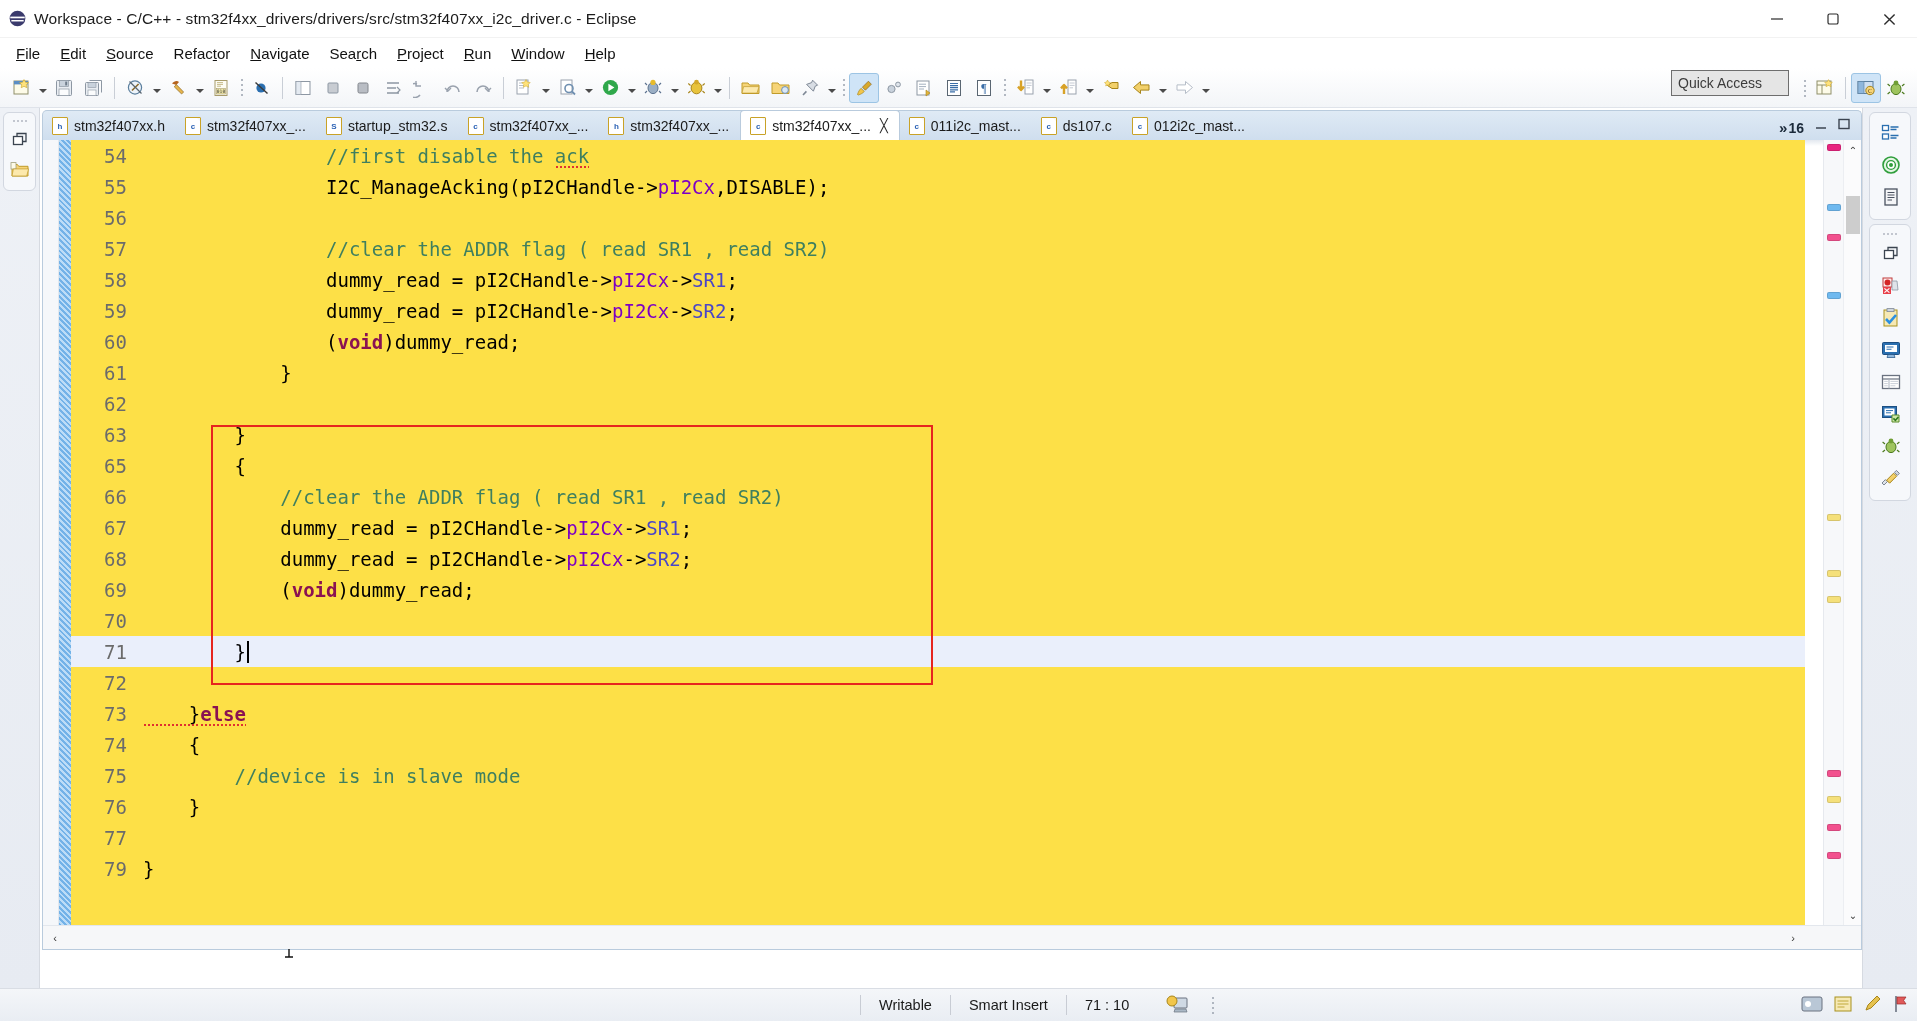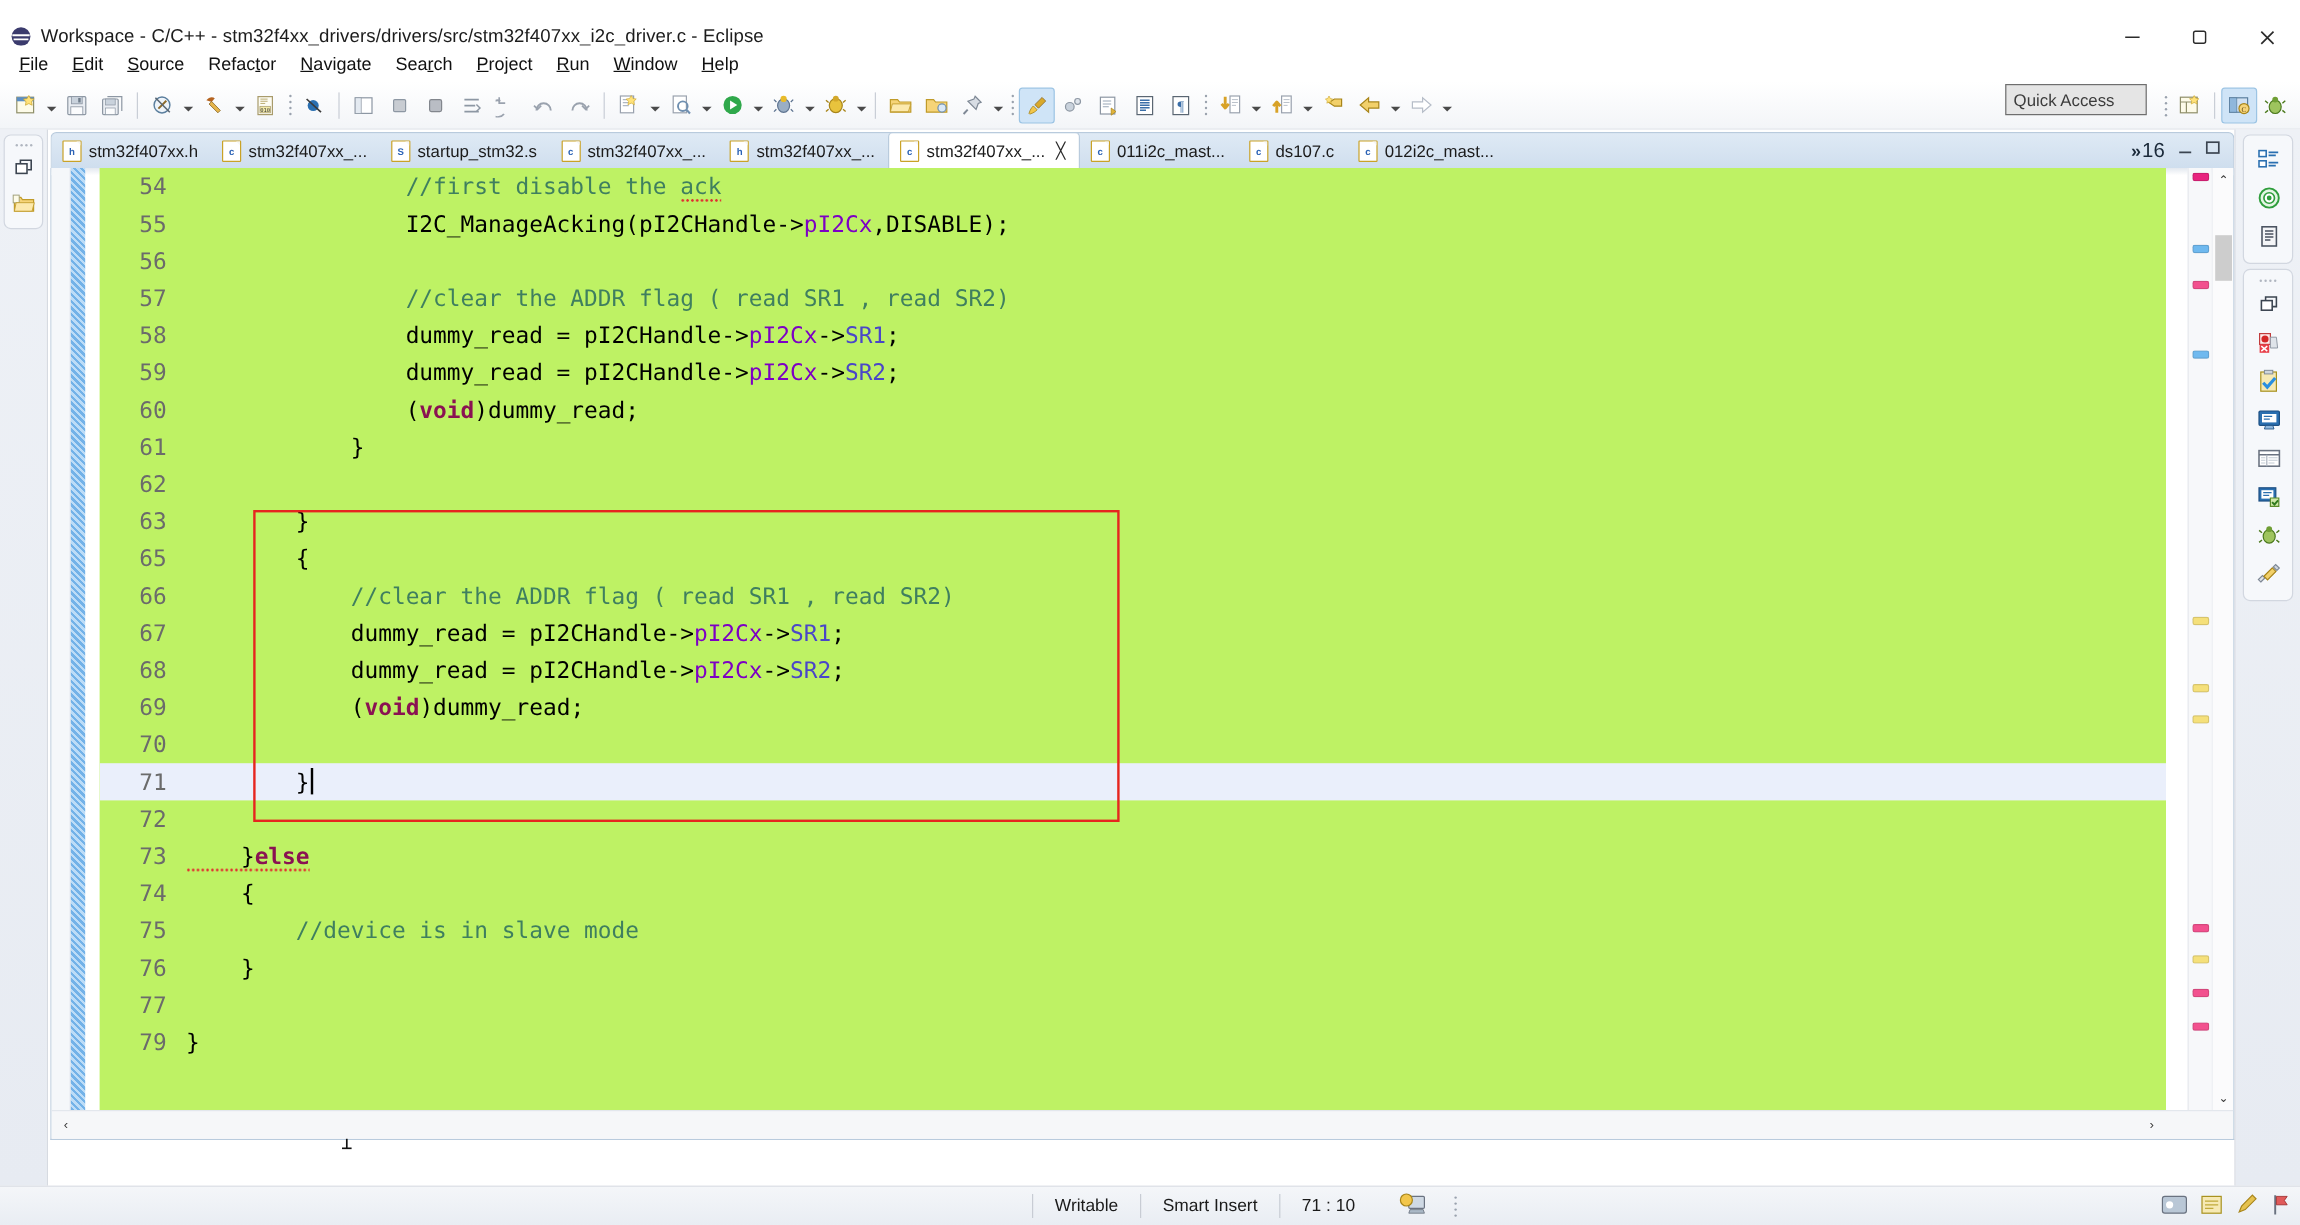--- a/index.html
+++ b/index.html
@@ -8,21 +8,21 @@
     width:1917px; height:1021px;
     font-family:"Liberation Sans", sans-serif;
     background:#f0f0f0;
     overflow:hidden;
     -webkit-font-smoothing:antialiased;
   }
   #app { position:relative; width:1917px; height:1021px; background:#ffffff; }
 
   
   .titlebar{
-    position:absolute; top:12px; left:0; width:1917px; height:38px;
+    position:absolute; top:0; left:0; width:1917px; height:38px;
     background:#ffffff; display:flex; align-items:center;
     border-bottom:1px solid #f2f2f2;
   }
   .titlebar .tb-icon{
     width:17px; height:17px; margin-left:9px; margin-right:8px; flex:none;
   }
   .titlebar .tb-text{
     font-size:15.5px; color:#1c1c1c; white-space:nowrap; letter-spacing:0.1px;
   }
   .wbtns{ position:absolute; right:0; top:0; height:38px; display:flex; }
@@ -114,41 +114,41 @@
   }
   .ficon:after{
     content:""; position:absolute; top:-1px; right:-1px;
     border-left:5px solid transparent; border-top:5px solid #f6f6f6;
   }
   .tabclose{ font-size:13px; color:#2b2b2b; margin-left:3px; }
   .taboverflow{
     margin-left:auto; display:flex; align-items:baseline; gap:1px;
     padding:0 10px 4px 6px; font-size:15px; font-weight:bold; color:#1b2a3a;
   }
-  .taboverflow small{ font-size:17px; font-weight:normal; }
+  .taboverflow small{ font-size:14px; font-weight:bold; }
   .tabrestore{ display:flex; align-items:center; gap:9px; padding:0 10px 5px 0; }
 
   
   .editor{
     position:absolute; left:42px; top:140px; width:1820px; height:810px;
     background:#ffffff; border:1px solid #b9cbdd; border-top:none;
   }
   .ed-topshadow{ position:absolute; top:0; left:0; right:0; height:6px;
                  background:linear-gradient(#e3e8ef,#ffffff); }
   .gutter-folding{
     position:absolute; left:0; top:0; width:16px; height:785px;
     background:#f5f7fa; border-right:1px solid #e3e7ed;
   }
   .gutter-marker{
     position:absolute; left:16px; top:0; width:12px; height:785px;
     background:repeating-linear-gradient(45deg,#73b2e8 0 2px,#bcdcf7 2px 4px);
   }
   .codearea{
-    position:absolute; left:40px; top:0; right:56px; height:785px;
-    overflow:hidden; background:#bef264;
+    position:absolute; left:28px; top:0; right:56px; height:785px;
+    overflow:hidden; background:#fde047;
   }
   .line{
     position:relative; height:31px; display:flex; align-items:center;
     font-family:"DejaVu Sans Mono","Liberation Mono",monospace;
     font-size:19px; color:#000000; white-space:pre;
   }
   .line.hl{ background:#eaeffb; }
   .lnum{
     width:72px; flex:none; text-align:right; padding-right:16px;
     color:#6b6b6b; font-size:19px;

